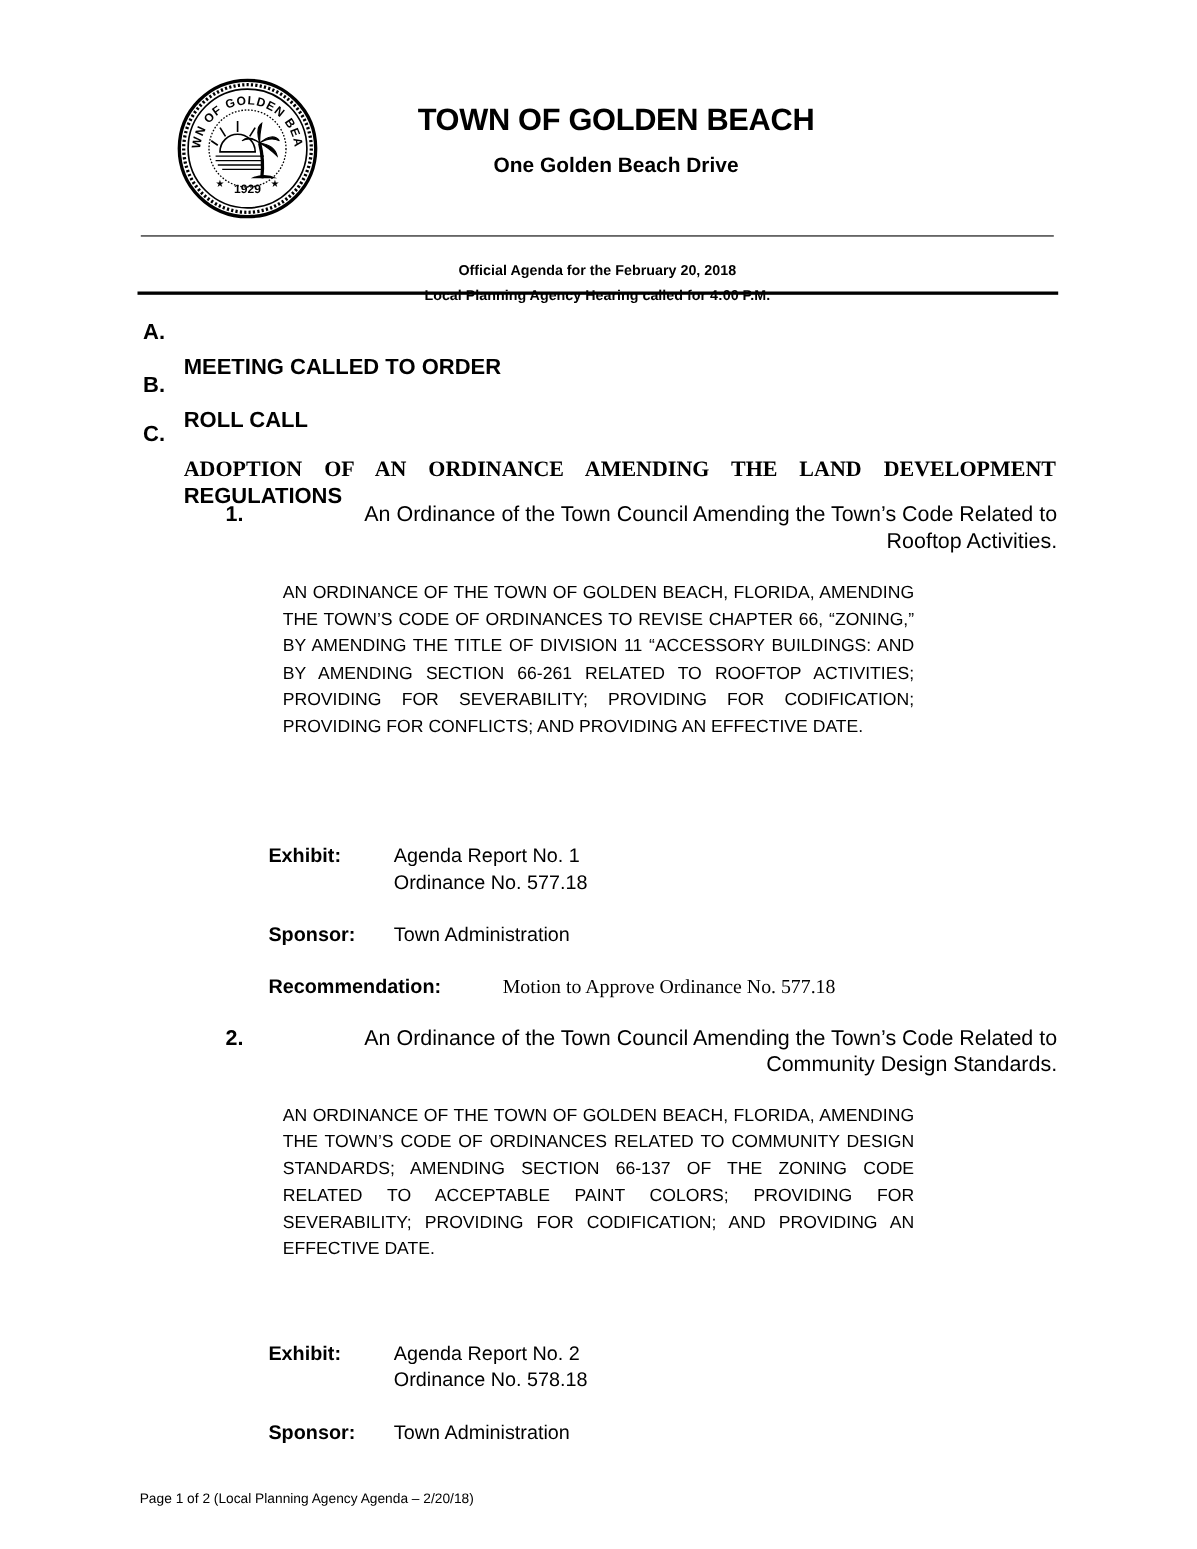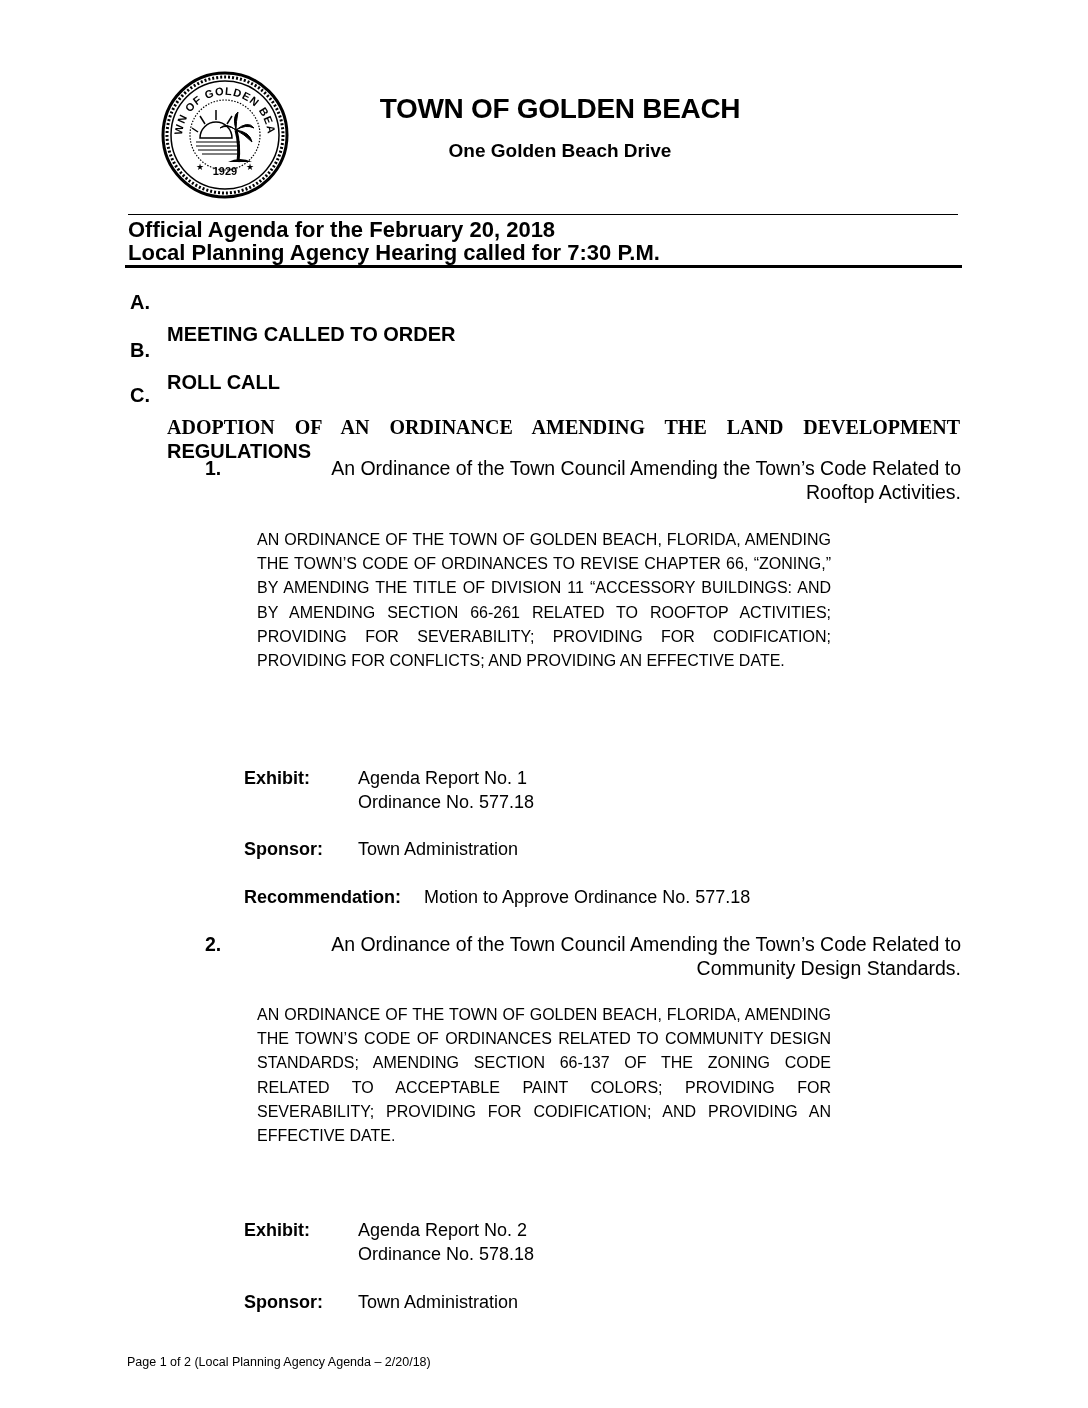--- a/index.html
+++ b/index.html
@@ -3,21 +3,21 @@
   <meta charset="utf-8">
   <style>
     html, body { margin:0; padding:0; background:#ffffff; }
     body { width:1088px; height:1408px; position:relative; overflow:hidden; color:#000; font-family:"Liberation Sans", sans-serif; }
     .abs { position:absolute; }
     .seal { left:160px; top:70px; width:130px; height:130px; }
     .hdr-title { left:340px; top:93px; width:440px; text-align:center; font-size:28px; font-weight:bold; letter-spacing:-0.3px; }
     .hdr-addr { left:340px; top:128px; width:440px; text-align:center; font-size:19px; font-weight:bold; line-height:24px;margin-top:11px; }
     .rule-thin { left:128px; top:214px; width:830px; height:1px; background:#000; }
     .rule-thick { left:125px; top:265px; width:837px; height:3px; background:#000; }
-    .subtitle { left:128px; top:218px; width:830px; text-align:left; font-size:22px; font-weight:bold; line-height:23px; }
+    .subtitle { left:128px; top:234px; width:830px; text-align:center; font-size:13px; font-weight:bold; line-height:23px; }
     .sec { left:130px; font-size:20px; font-weight:bold; line-height:24px; }
     .sec .letter { position:absolute; left:0; }
     .sec .text { position:absolute; left:37px; width:793px; text-align:justify; text-align-last:left;margin-top:32px; }
     .item { left:205px; font-size:19.5px; line-height:24px; width:756px; }
     .item .num { position:absolute; left:0; top:0; font-weight:bold; }
     .item .txt { position:absolute; left:33px; top:0; width:723px; text-indent:0;text-align:right; }
     .ord { left:257px; width:574px; font-size:16px; line-height:24.2px; text-align:justify; text-align-last:left; }
     .kv { font-size:18px; line-height:24px; }
     .kv .k { font-weight:bold; position:absolute; left:0; top:0; }
     .kv .v { position:absolute; top:0; white-space:nowrap; }
@@ -60,21 +60,21 @@
 </div>
 
 <div class="abs hdr-title">TOWN OF GOLDEN BEACH</div>
 <div class="abs hdr-addr">
   <div>One Golden Beach Drive</div>
 </div>
 
 <div class="abs rule-thin"></div>
 <div class="abs subtitle">
   <div>Official Agenda for the February 20, 2018</div>
-  <div>Local Planning Agency Hearing called for 7:30 P.M.</div>
+  <div>Local Planning Agency Hearing called for 4:00 P.M.</div>
 </div>
 <div class="abs rule-thick"></div>
 
 <div class="abs sec" style="top:290px;">
   <span class="letter">A.</span>
   <span class="text">MEETING CALLED TO ORDER</span>
 </div>
 <div class="abs sec" style="top:338px;">
   <span class="letter">B.</span>
   <span class="text">ROLL CALL</span>
@@ -100,21 +100,21 @@
   <span class="k">Exhibit:</span>
   <span class="v" style="left:114px;">Agenda Report No. 1</span>
   <span class="v" style="left:114px; top:24px;text-align:center;">Ordinance No. 577.18</span>
 </div>
 <div class="abs kv" style="left:244px; top:837px; width:600px; height:24px;">
   <span class="k">Sponsor:</span>
   <span class="v" style="left:114px;">Town Administration</span>
 </div>
 <div class="abs kv" style="left:244px; top:885px; width:600px; height:24px;">
   <span class="k">Recommendation:</span>
-  <span class="v" style="left:180px;">Motion to Approve Ordinance No. 577.18</span>
+  <span class="v" style="left:213px;font-family:Liberation Serif, serif;">Motion to Approve Ordinance No. 577.18</span>
 </div>
 
 <div class="abs item" style="top:932px;">
   <span class="num">2.</span>
   <div class="txt">
     <div>An Ordinance of the Town Council Amending the Town’s Code Related to</div>
     <div style="margin-left:-2px;">Community Design Standards.</div>
   </div>
 </div>
 <div class="abs ord" style="top:1003px;">AN ORDINANCE OF THE TOWN OF GOLDEN BEACH, FLORIDA, AMENDING THE TOWN’S CODE OF ORDINANCES RELATED TO COMMUNITY DESIGN STANDARDS; AMENDING SECTION 66-137 OF THE ZONING CODE RELATED TO ACCEPTABLE PAINT COLORS; PROVIDING FOR SEVERABILITY; PROVIDING FOR CODIFICATION; AND PROVIDING AN EFFECTIVE DATE.</div>

